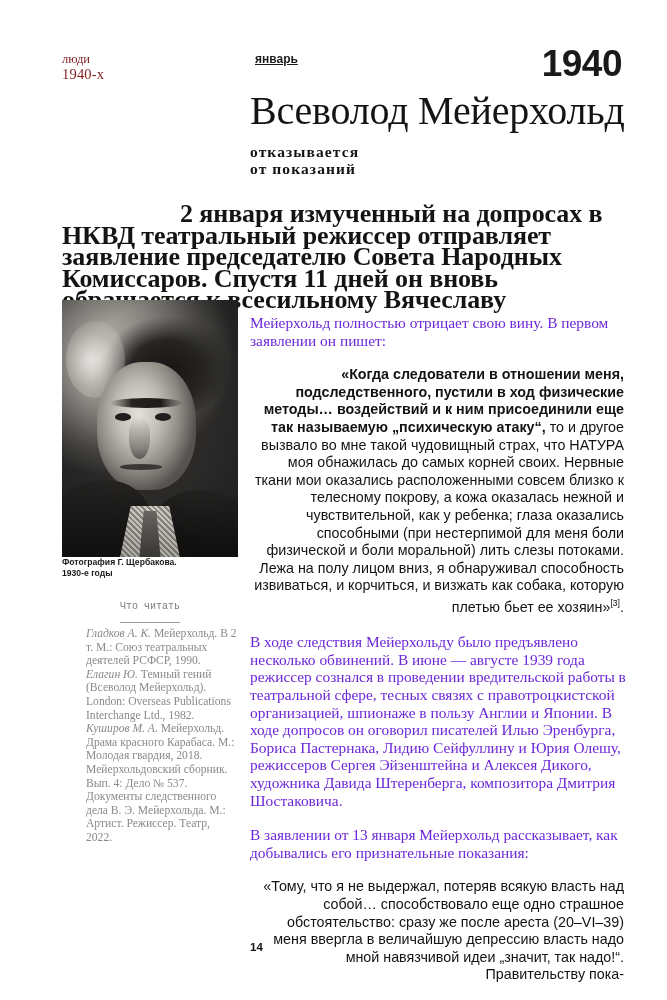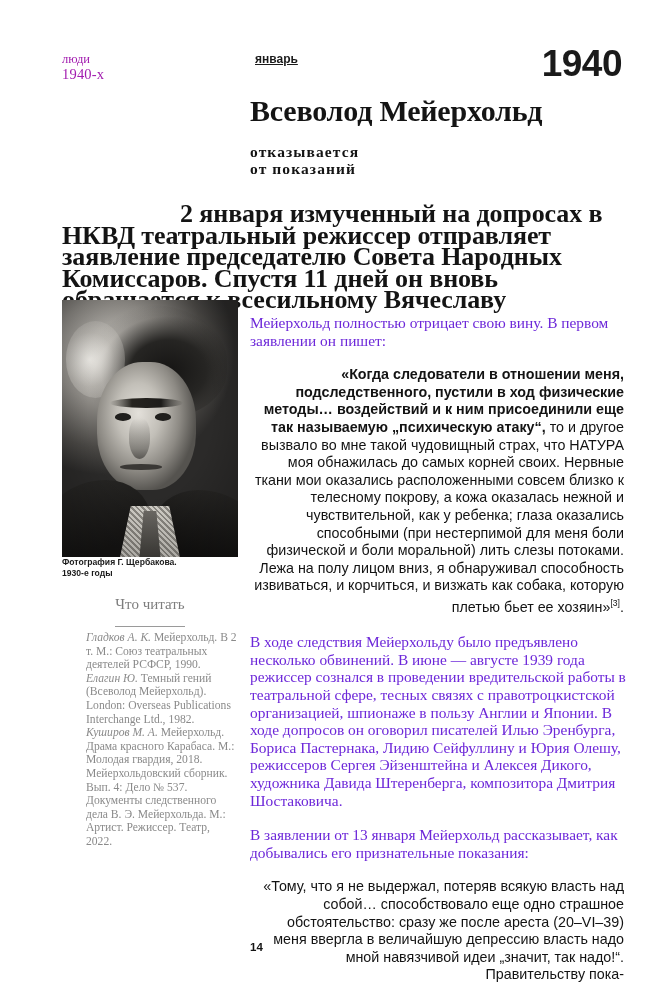--- a/index.html
+++ b/index.html
@@ -30,21 +30,21 @@
     width: 560px;
     height: 44px;
   }
   .runhead-left {
     position: absolute;
     left: 0;
     top: 0;
     font-family: "Liberation Serif", serif;
     font-size: 12.5px;
     line-height: 15px;
-    color: #a21caf;
+    color: #7f1d1d;
   }
   .runhead-left .l2 { font-size: 14.5px; letter-spacing: .2px; }
   .runhead-month {
     position: absolute;
     left: 193px;
     top: 0px;
     font-family: "Liberation Sans", sans-serif;
     font-weight: bold;
     font-size: 12px;
     color: #1a1a1a;
@@ -64,22 +64,22 @@
   
   .headline {
     position: absolute;
     left: 250px;
     top: 95px;
     width: 380px;
   }
   .headline h1 {
     margin: 0;
     font-family: "Liberation Serif", serif;
-    font-weight: bold;
-    font-size: 30px;
+    font-weight: normal;
+    font-size: 40px;
     line-height: 32px;
     letter-spacing: -0.2px;
     color: #141414;
   }
   .headline h2 {
     margin: 16px 0 0 0;
     font-family: "Liberation Serif", serif;
     font-weight: bold;
     font-size: 15.5px;
     line-height: 17px;
@@ -217,26 +217,26 @@
     line-height: 10.5px;
     color: #1a1a1a;
   }
 
   .chitat-wrap {
     margin-top: 17px;
     text-align: center;
   }
   .chitat {
     display: inline-block;
-    font-family: Liberation Serif, serif;
-    font-size: 15px;
+    font-family: Liberation Mono, monospace;
+    font-size: 10px;
     line-height: 13px;
     color: #7d7d7d;
     border-bottom: 1px solid #9a9a9a;
-    padding-bottom: 15px;
+    padding-bottom: 9px;
   }
   .biblio {
     margin-top: 4px;
     font-family: "Liberation Serif", serif;
     font-size: 11.6px;
     line-height: 13.6px;
     color: #8a8a8a;
     text-align: left;
     margin-left: 24px;
   }

